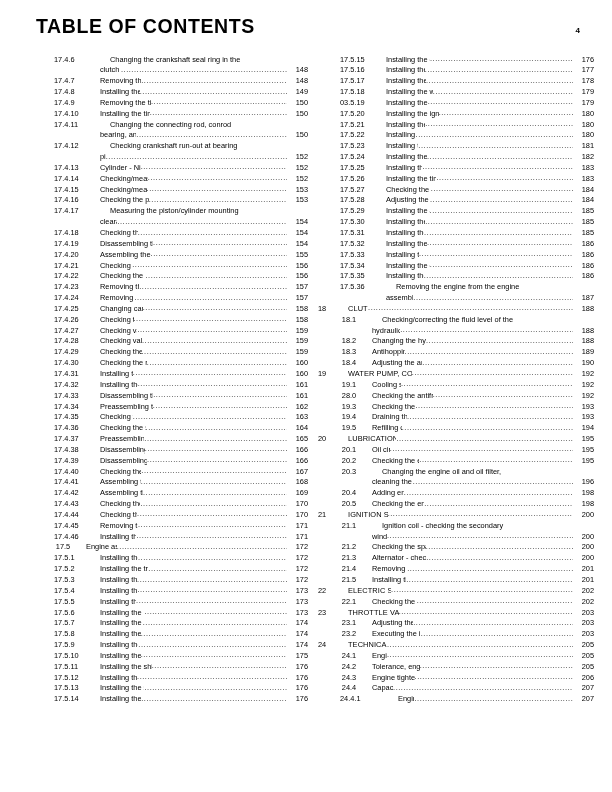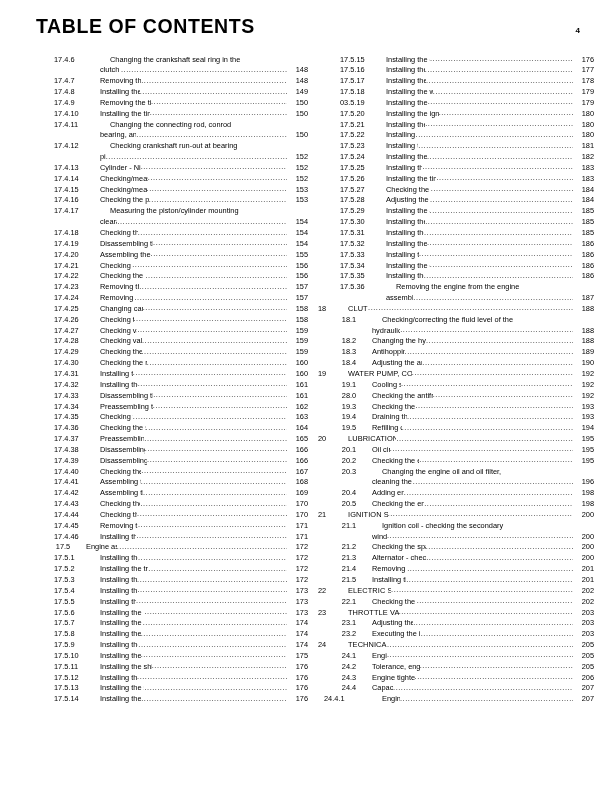--- a/index.html
+++ b/index.html
@@ -68,21 +68,21 @@
 
   .toc-num {
     flex: 0 0 auto;
     white-space: nowrap;
   }
 
   
   .lvl-1 > .toc-num { width: 24px; margin-left: 0px; }
   .lvl-2 > .toc-num { width: 34px; margin-left: 14px; text-align: center; }
   .lvl-3 > .toc-num { width: 40px; margin-left: 22px; }
-  .lvl-4 > .toc-num { width: 44px; margin-left: 6px; }
+  .lvl-4 > .toc-num { width: 44px; margin-left: 22px; }
 
   .lvl-1 > .toc-body { margin-left: 6px; }
   .lvl-2 > .toc-body { margin-left: 6px; }
   .lvl-3 > .toc-body { margin-left: 6px; }
   .lvl-4 > .toc-body { margin-left: 14px; }
 
   .toc-body {
     flex: 1 1 auto;
     min-width: 0;
     display: flex;

